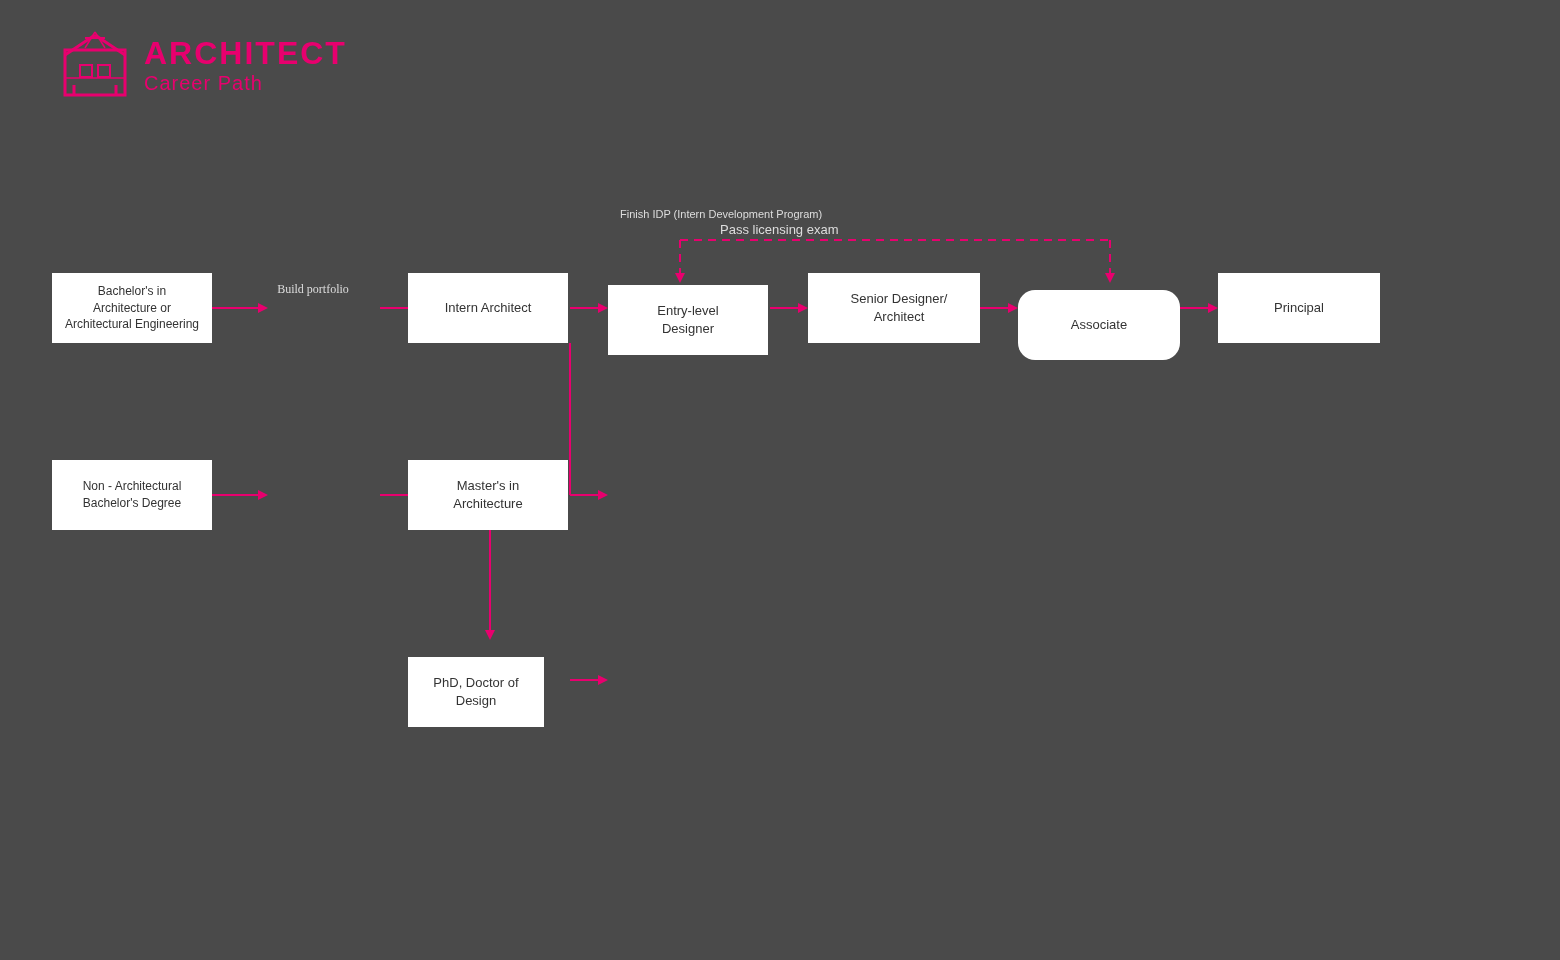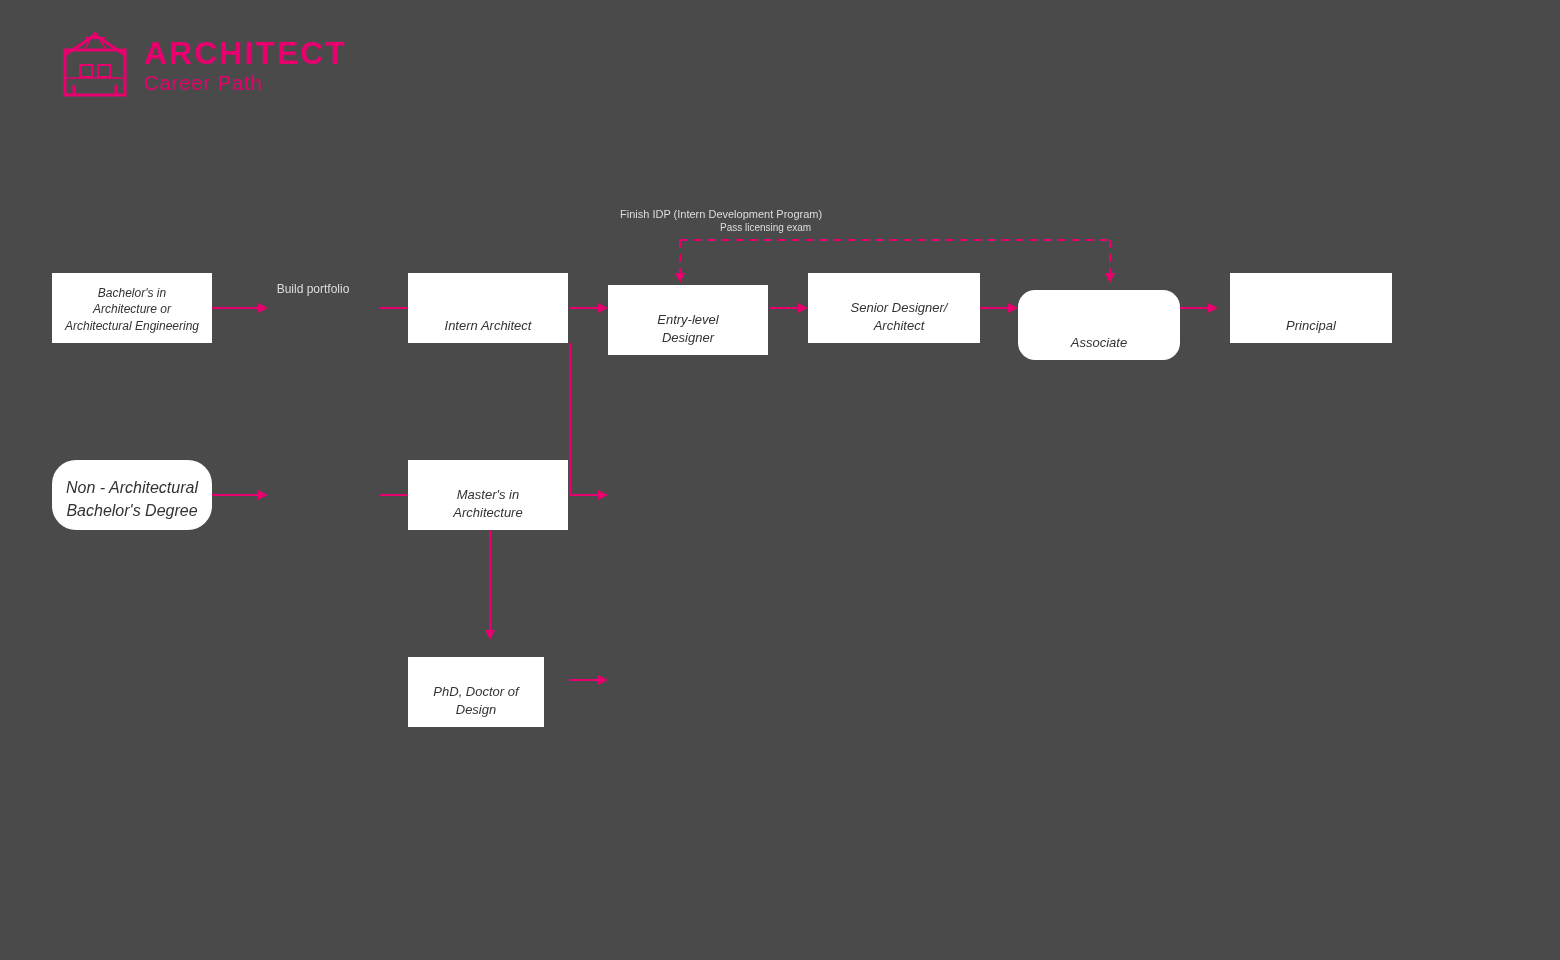--- a/index.html
+++ b/index.html
@@ -50,54 +50,53 @@
       width: 1480px;
       height: 700px;
     }
 
     
     .box {
       position: absolute;
       background: #fff;
       border: none;
       display: flex;
-      align-items: flex-end;
+      align-items: center;
       justify-content: center;
       text-align: center;
       font-size: 13px;
       color: #333;
       line-height: 1.4;
       padding: 8px 10px;
-      font-style: italic;
     }
 
     .box-sm {
       width: 160px;
       height: 70px;
     }
 
     .box-md {
       width: 155px;
       height: 70px;
     }
 
     .box-lg {
       width: 160px;
       height: 70px;
-      margin-left: 12px;
     }
 
     
     .label-node {
       position: absolute;
       text-align: center;
       font-size: 12px;
       color: #ddd;
       line-height: 1.5;
       width: 110px;
+      font-family: Liberation Serif, serif;
     }
 
     
     .diagram-svg {
       position: absolute;
       top: 0;
       left: 0;
       width: 100%;
       height: 100%;
       pointer-events: none;
@@ -206,25 +205,25 @@
     <span>Associate</span>
   </div>
 
   <div class="box box-lg" style="left:1178px; top:113px; width:162px; height:70px;">
     <span>Principal</span>
   </div>
 
   <div style="position:absolute; left:580px; top:48px; font-size:11px; color:#ddd; white-space:nowrap;">
     <span>Finish IDP (Intern Development Program)</span>
   </div>
-  <div style="position:absolute; left:680px; top:62px; font-size:10px; color:#ddd; white-space:nowrap;">
+  <div style="position:absolute; left:680px; top:62px; font-size:13px; color:#ddd; white-space:nowrap;">
     <span>Pass licensing exam</span>
   </div>
 
-  <div class="box box-sm" style="left:12px; top:300px; width:160px; height:70px; font-size:16px;border-radius:24px;">
+  <div class="box box-sm" style="left:12px; top:300px; width:160px; height:70px; font-size:12px;">
     <span>Non - Architectural<br>Bachelor's Degree</span>
   </div>
 
 
   <div class="box box-md" style="left:368px; top:300px; width:160px; height:70px;">
     <span>Master's in<br>Architecture</span>
   </div>
 
 
   <div class="box box-md" style="left:368px; top:485px; width:136px; height:70px;margin-top:12px;">

